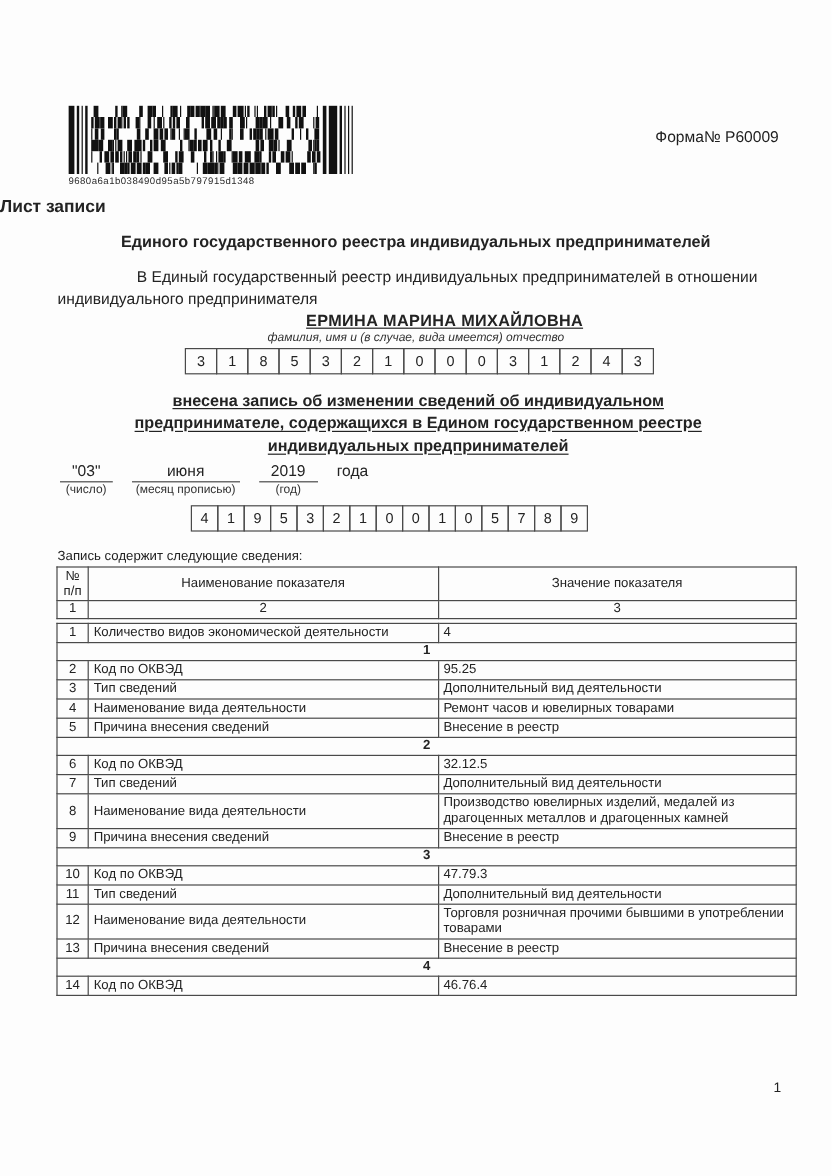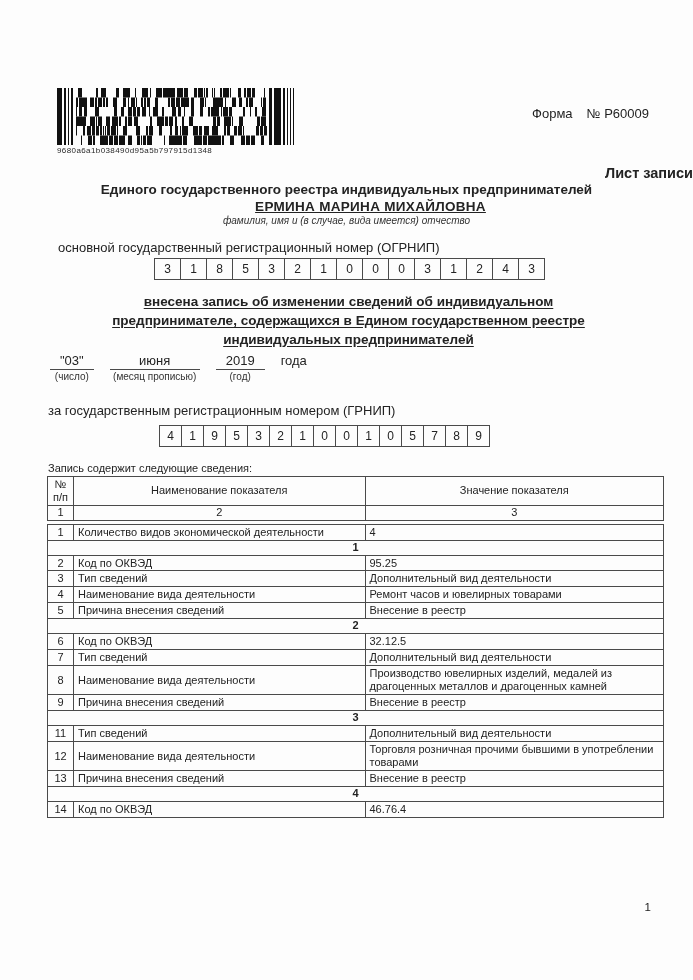--- a/index.html
+++ b/index.html
@@ -6,24 +6,24 @@
   .page {
     position:relative; width:693px; height:980px; margin:0 auto;
     background:#fdfdfd; color:#232323; overflow:hidden;
     font-family:"Liberation Sans", sans-serif;
   }
   
   .barcode-row { display:flex; justify-content:space-between; align-items:flex-start; margin:88px 44px 0 57px; }
   .barcode-wrap { width:240px; }
   .barcode-wrap svg { display:block; }
   .barcode-caption { font-size:8px; letter-spacing:.4px; color:#2a2a2a; margin-top:1px; white-space:nowrap; }
-  .form-number { margin-top:18px; font-size:13px; display:flex; gap:14px; color:#1e1e1e;text-align:right; }
-  
-  .title   { text-align:right; font-weight:bold; font-size:14.5px; margin-top:10px; }
-  .subtitle{ text-align:center; font-weight:bold; font-size:13.5px; margin-top:1px; }
+  .form-number { margin-top:18px; font-size:13px; display:flex; color:#1e1e1e;text-align:right; }
+  
+  .title   { text-align:left; font-weight:bold; font-size:14.5px; margin-top:10px; }
+  .subtitle{ text-align:center; font-weight:bold; font-size:13.5px; margin-top:13px; }
   
   .intro { margin:13px 38px 0 48px; font-size:13px; line-height:1.38; text-indent:66px; }
   .person-name { text-align:center; font-weight:bold; font-size:13.5px; text-decoration:underline; margin-top:2px; letter-spacing:.3px;padding-left:48px; }
   .person-caption { text-align:center; font-style:italic; font-size:10px; color:#333; margin-top:1px; }
   
   .num-label { margin:14px 0 0 58px; font-size:13px; }
   .num-label.grnip { margin:21px 0 0 48px; }
   .digit-boxes { display:flex; margin:3px 0 0 155px; }
   .digit-boxes.grnip-boxes { margin:7px 0 0 160px; }
   .digit-boxes span {
@@ -304,24 +304,24 @@
     </div>
     <div class="form-number">
       <span>Форма</span>
       <span>№ Р60009</span>
     </div>
   </div>
 
   <div class="title">Лист записи</div>
   <div class="subtitle">Единого государственного реестра индивидуальных предпринимателей</div>
 
+  <p class="intro">В Единый государственный реестр индивидуальных предпринимателей в отношении индивидуального предпринимателя</p>
   <div class="person-name">ЕРМИНА МАРИНА МИХАЙЛОВНА</div>
   <div class="person-caption">фамилия, имя и (в случае, вида имеется) отчество</div>
 
-  <div class="num-label">основной государственный регистрационный номер (ОГРНИП)</div>
   <div class="digit-boxes">
       <span>3</span>
       <span>1</span>
       <span>8</span>
       <span>5</span>
       <span>3</span>
       <span>2</span>
       <span>1</span>
       <span>0</span>
       <span>0</span>
@@ -344,21 +344,20 @@
       <span class="date-val" style="min-width:70px">июня</span>
       <span class="date-cap">(месяц прописью)</span>
     </div>
     <div class="date-col">
       <span class="date-val">2019</span>
       <span class="date-cap">(год)</span>
     </div>
     <span class="year-suffix">года</span>
   </div>
 
-  <div class="num-label grnip">за государственным регистрационным номером (ГРНИП)</div>
   <div class="digit-boxes grnip-boxes">
       <span>4</span>
       <span>1</span>
       <span>9</span>
       <span>5</span>
       <span>3</span>
       <span>2</span>
       <span>1</span>
       <span>0</span>
       <span>0</span>
@@ -448,20 +447,25 @@
         </tr>
         <tr>
           <td class="c-num">9</td>
           <td class="c-name">Причина внесения сведений</td>
           <td class="c-val">Внесение в реестр</td>
         </tr>
         <tr class="group-row">
           <td colspan="3">3</td>
         </tr>
         <tr>
+          <td class="c-num">10</td>
+          <td class="c-name">Код по ОКВЭД</td>
+          <td class="c-val">47.79.3</td>
+        </tr>
+        <tr>
           <td class="c-num">11</td>
           <td class="c-name">Тип сведений</td>
           <td class="c-val">Дополнительный вид деятельности</td>
         </tr>
         <tr>
           <td class="c-num">12</td>
           <td class="c-name">Наименование вида деятельности</td>
           <td class="c-val">Торговля розничная прочими бывшими в употреблении товарами</td>
         </tr>
         <tr>

